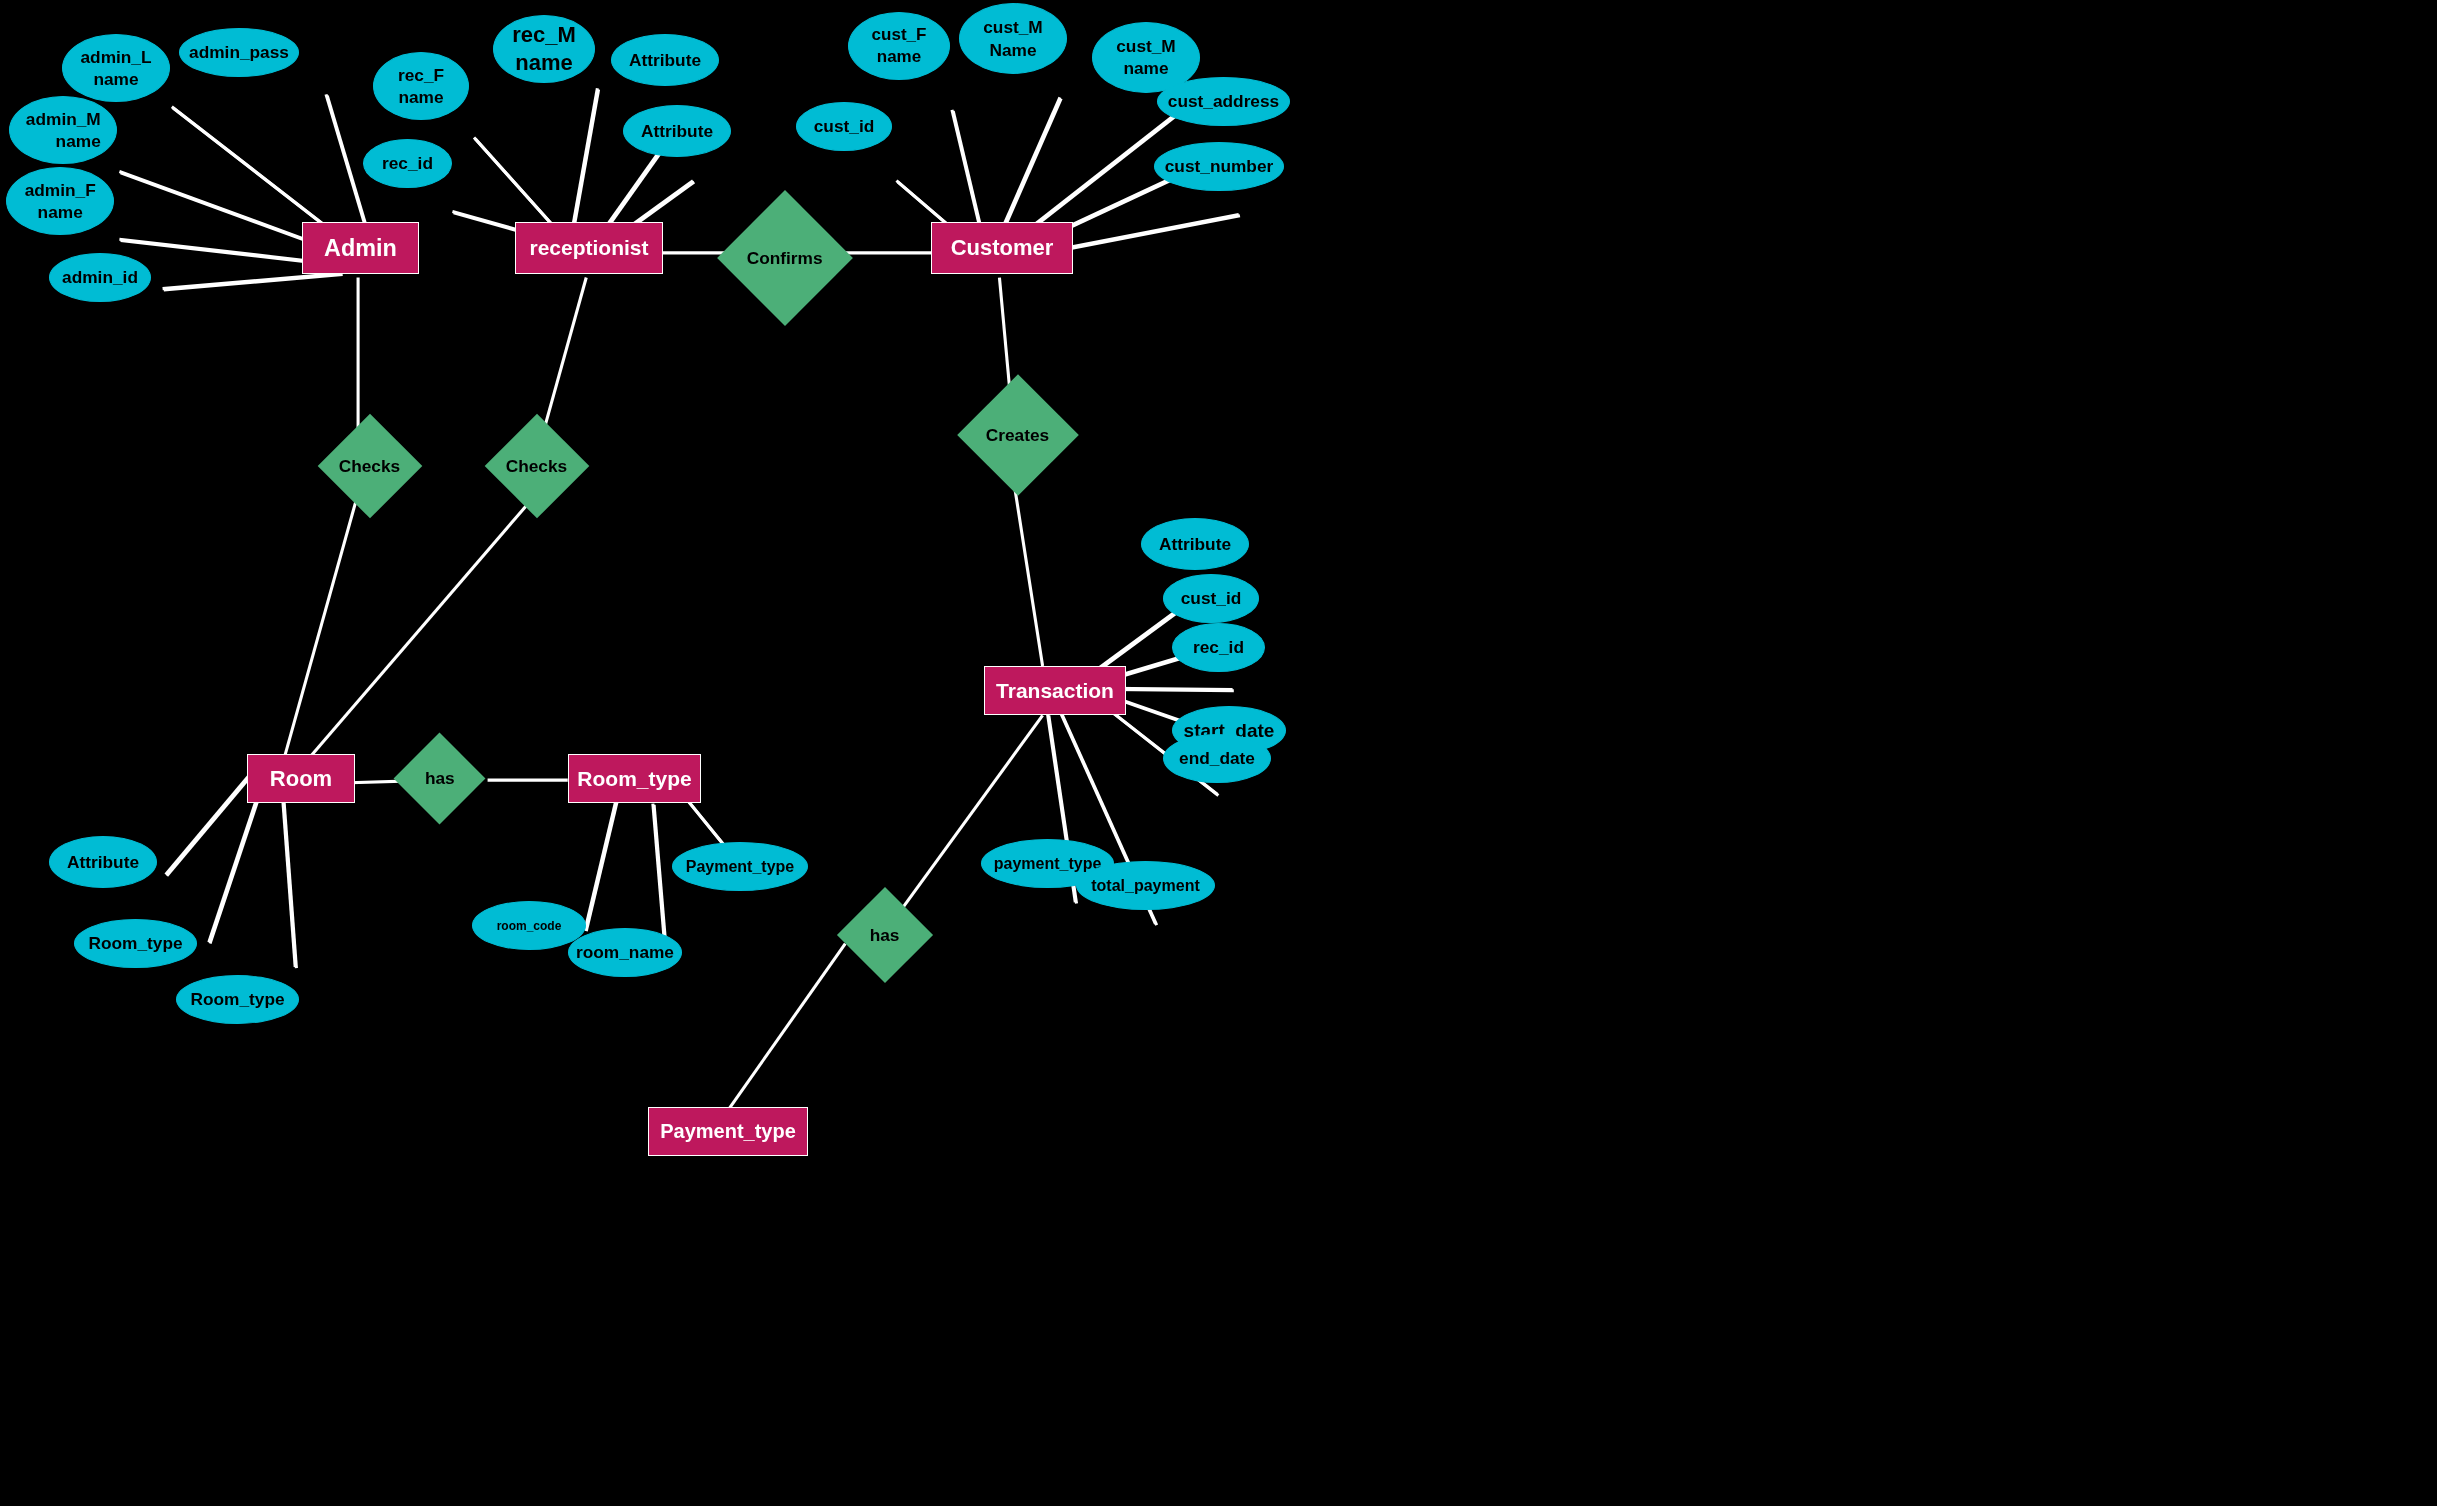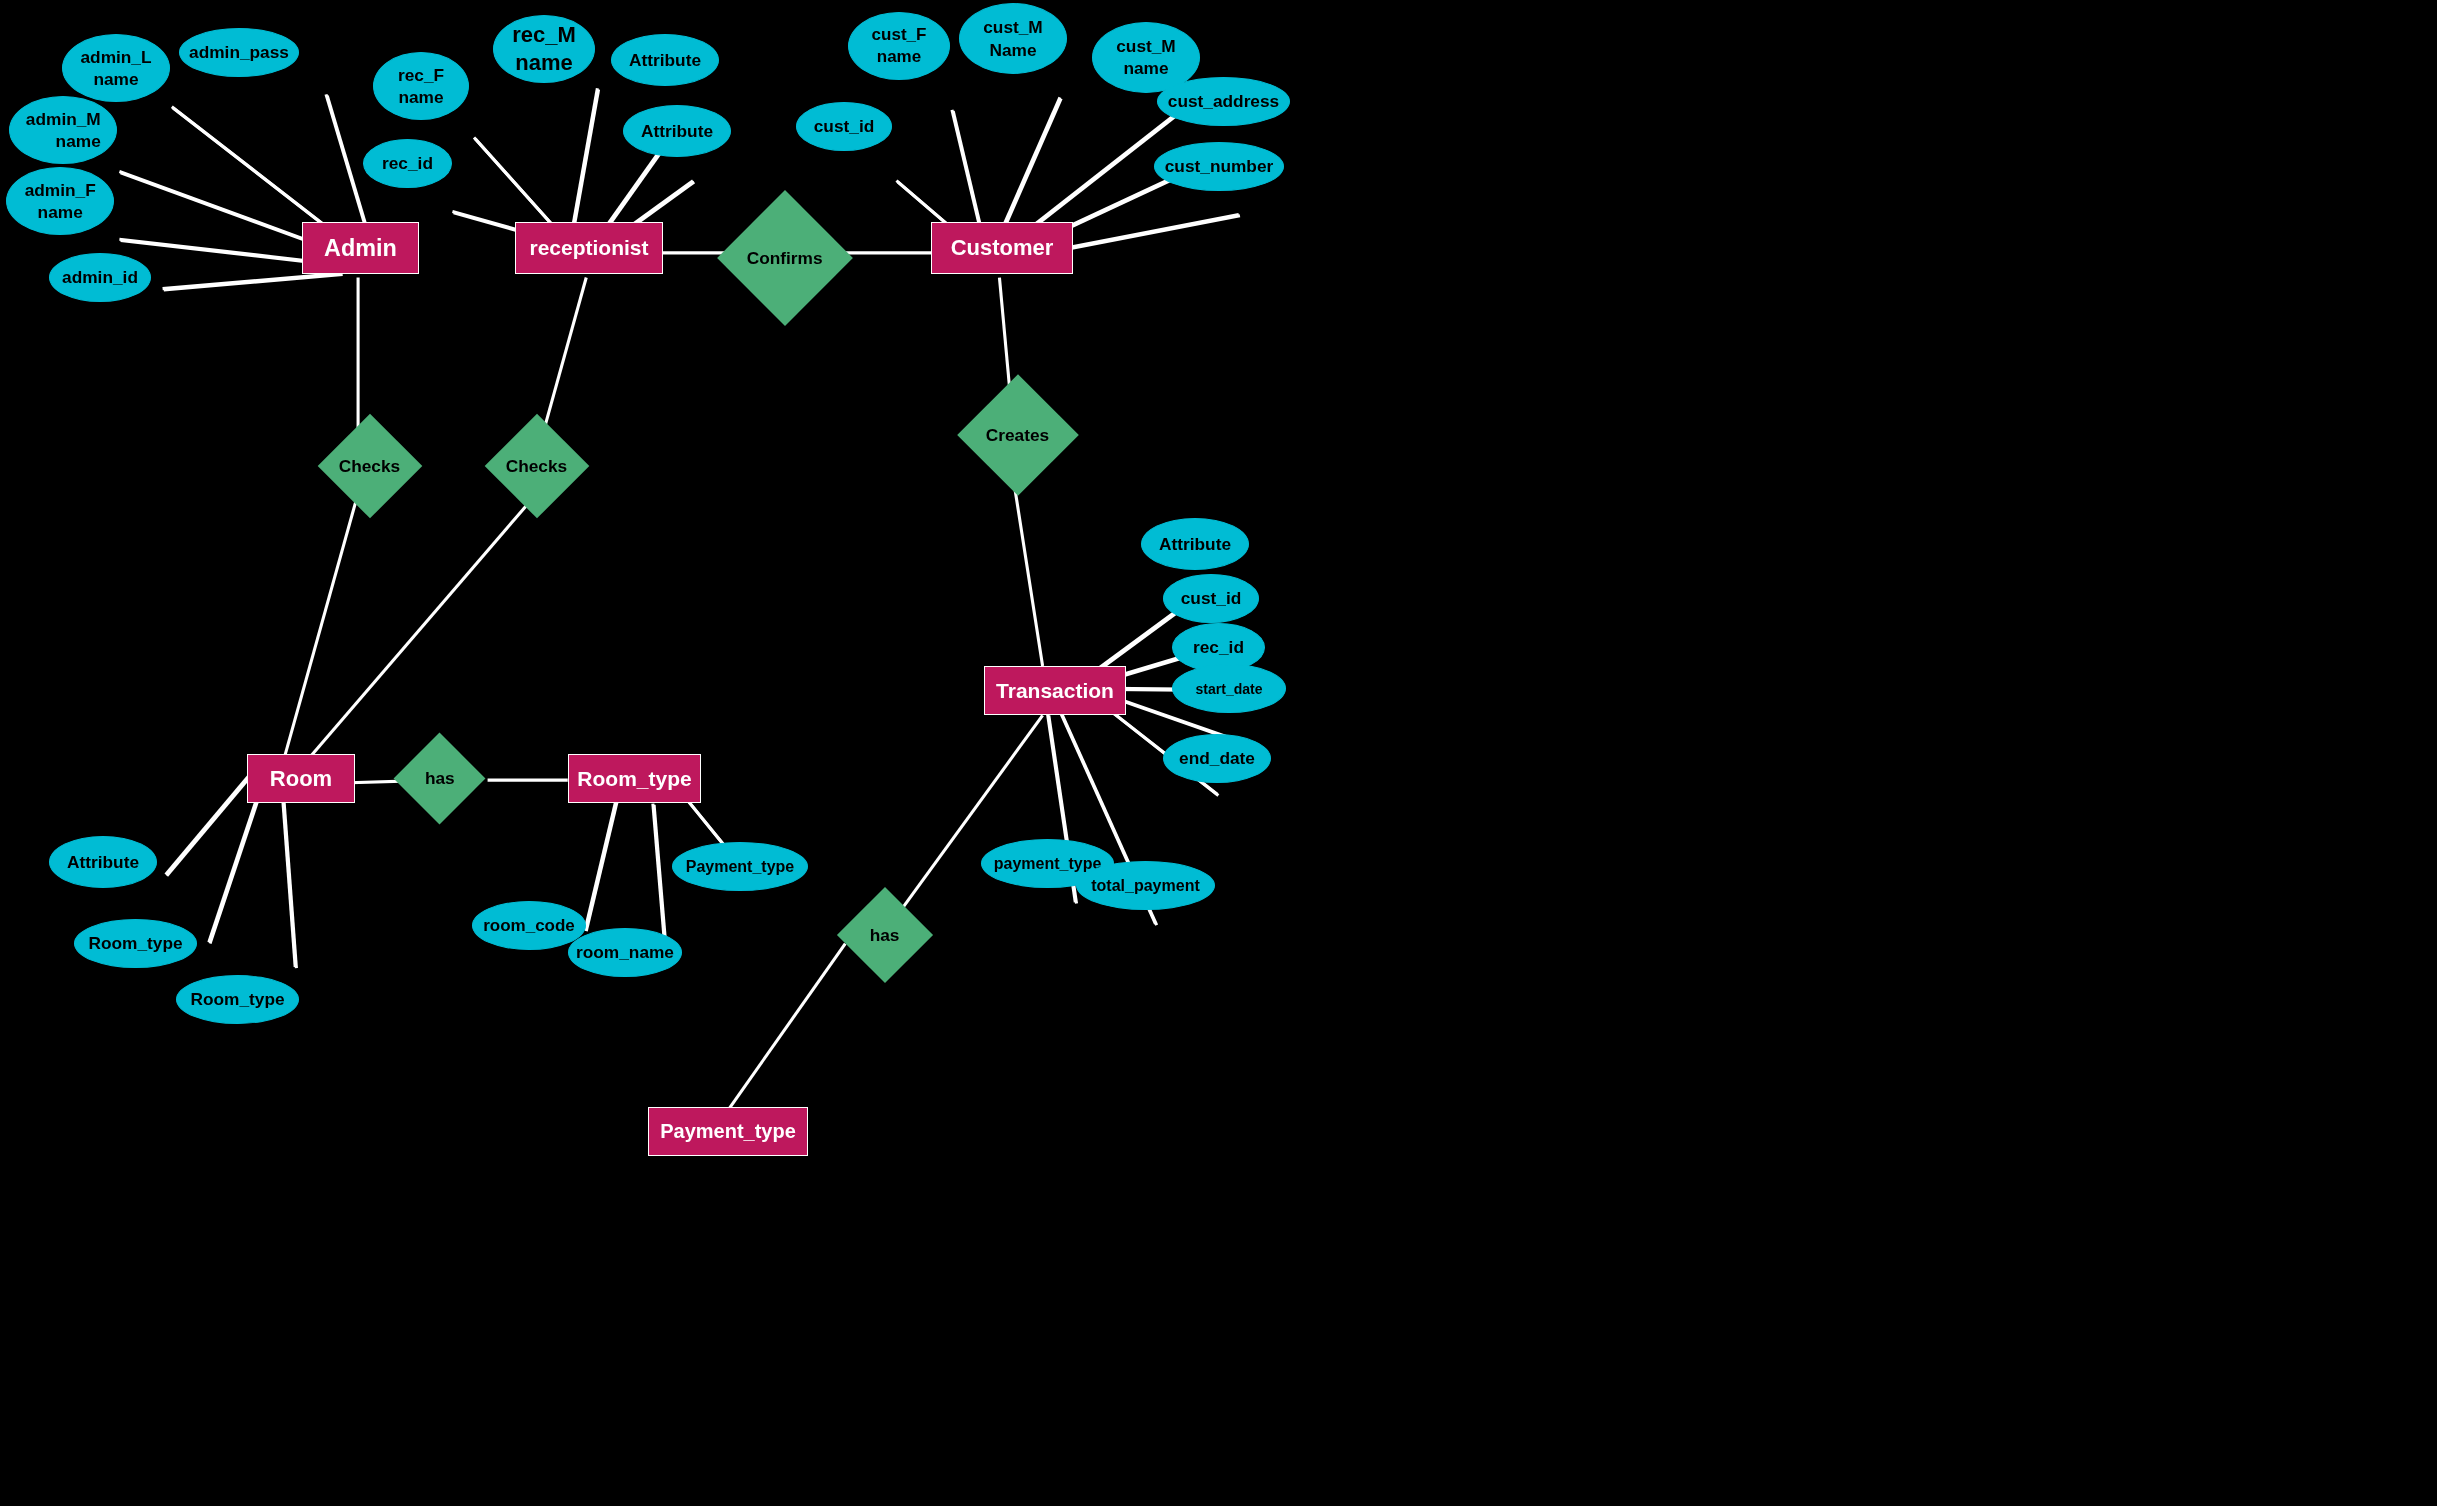--- a/index.html
+++ b/index.html
@@ -288,21 +288,21 @@
 </div>
 
 <div class="attribute" style="left:1163px; top:574px; width:96px; height:49px; font-size:17.3px;">
   cust_id
 </div>
 
 <div class="attribute" style="left:1172px; top:623px; width:93px; height:49px; font-size:17.3px;">
   rec_id
 </div>
 
-<div class="attribute" style="left:1172px; top:664px; width:114px; height:49px; font-size:14px;">
+<div class="attribute" style="left:1172px; top:706px; width:114px; height:49px; font-size:19px;">
   start_date
 </div>
 
 <div class="attribute" style="left:1163px; top:734px; width:108px; height:49px; font-size:17.3px;">
   end_date
 </div>
 
 <div class="attribute" style="left:981px; top:839px; width:133px; height:49px; font-size:16px;">
   payment_type
 </div>
@@ -316,21 +316,21 @@
 </div>
 
 <div class="attribute" style="left:74px; top:919px; width:123px; height:49px; font-size:17.3px;">
   Room_type
 </div>
 
 <div class="attribute" style="left:176px; top:975px; width:123px; height:49px; font-size:17.3px;">
   Room_type
 </div>
 
-<div class="attribute" style="left:472px; top:901px; width:114px; height:49px; font-size:17px;">
+<div class="attribute" style="left:472px; top:901px; width:114px; height:49px; font-size:12px;">
   room_code
 </div>
 
 <div class="attribute" style="left:568px; top:928px; width:114px; height:49px; font-size:17.3px;">
   room_name
 </div>
 
 <div class="attribute" style="left:672px; top:842px; width:136px; height:49px; font-size:16px;">
   Payment_type
 </div>

